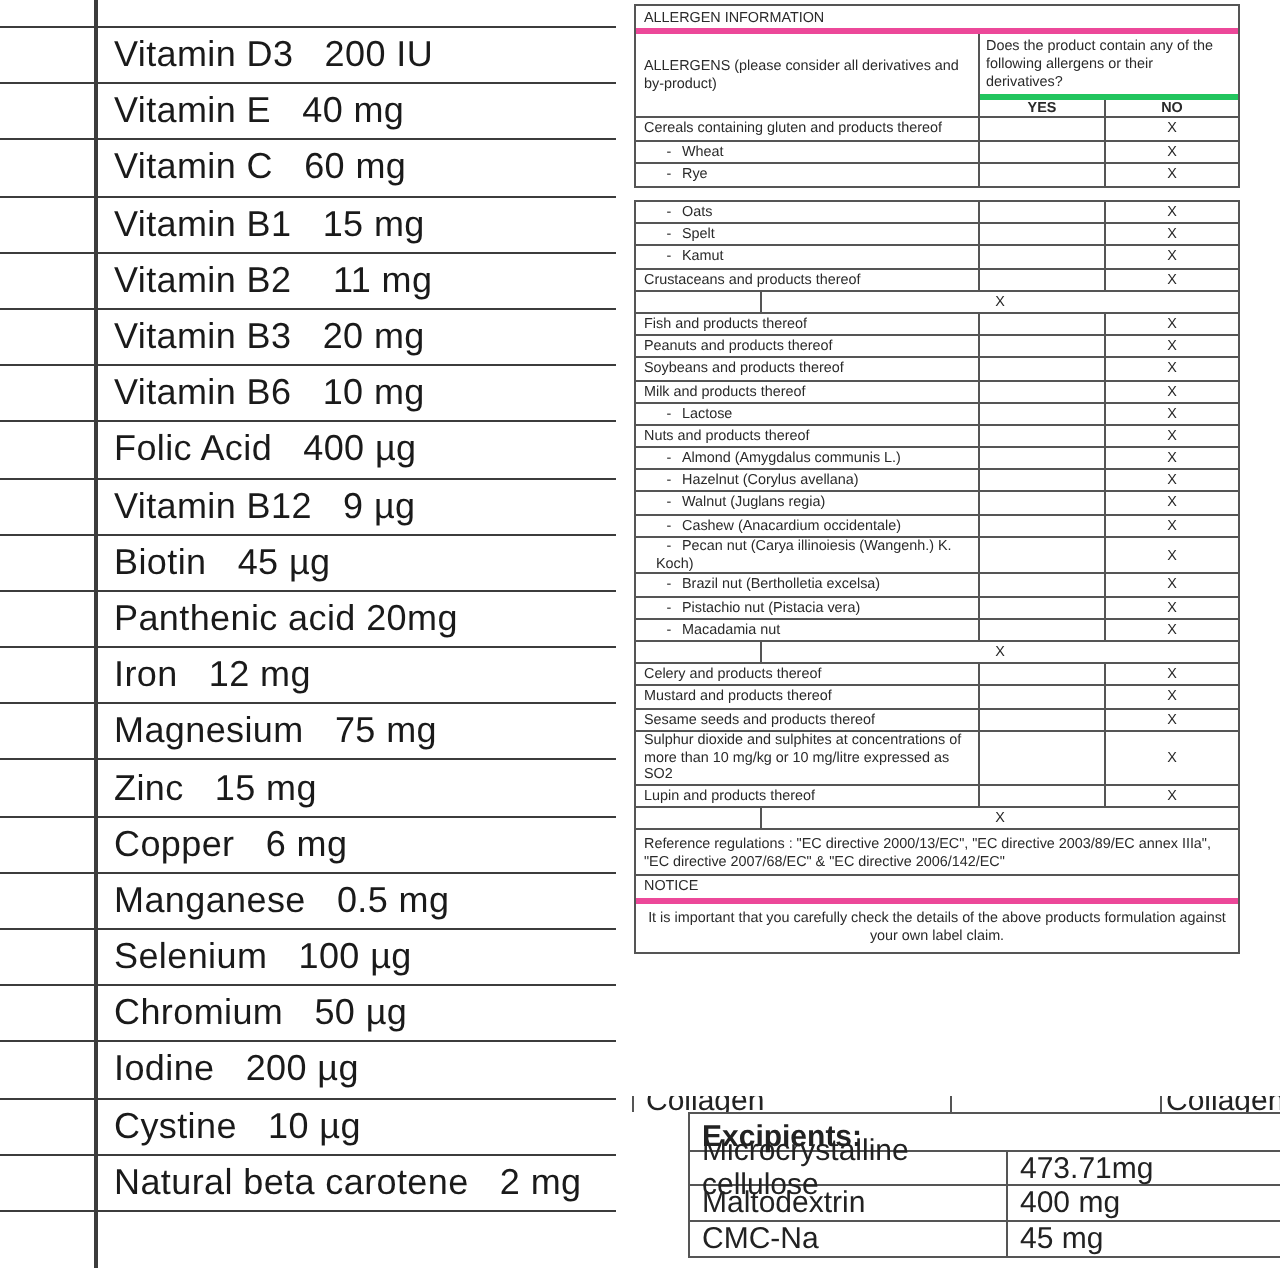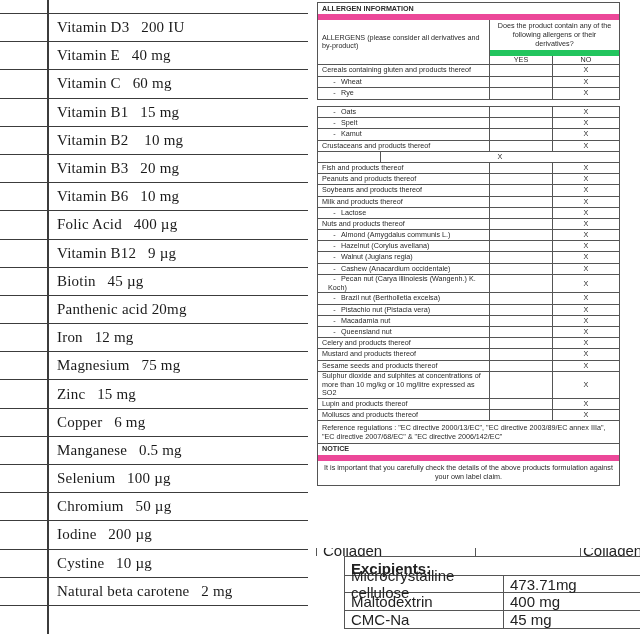--- a/index.html
+++ b/index.html
@@ -10,33 +10,33 @@
   }
 
   
   .left-table { position:absolute; left:0; top:0; width:308px; height:636px; }
   .v-divider { position:absolute; left:47px; top:0; width:1.5px; height:634px; background:#3c3c3c; }
   .left-rows { position:absolute; left:0; top:13px; width:308px; border-bottom:1.5px solid #3c3c3c; }
   .lrow {
     box-sizing:border-box; height:28.2px; border-top:1.5px solid #3c3c3c;
     display:flex; align-items:center; padding-left:57px;
   }
-  .lrow-label { font-size:15px; white-space:pre; color:#1a1a1a; letter-spacing:0.2px;font-family:Liberation Serif, serif; }
+  .lrow-label { font-size:18px; white-space:pre; color:#1a1a1a; letter-spacing:0.2px; }
 
   
   .right-panel { position:absolute; left:317px; top:2px; width:303px; font-size:7.2px; color:#2a2a2a; }
   .atable { box-sizing:border-box; border:1px solid #555; background:#fff; }
   .t2 { margin-top:6px; }
-  .band { font-weight:bold; padding:1.5px 4px; border-bottom:6px solid #ec4899; line-height:1.15; }
+  .band { font-weight:normal; padding:1.5px 4px; border-bottom:3px solid #ec4899; line-height:1.15; }
   .hdr { display:flex; border-bottom:1px solid #555; }
   .hdr-name { box-sizing:border-box; width:172px; border-right:1px solid #555; padding:2px 4px; display:flex; align-items:center; line-height:1.2; }
   .hdr-right { flex:1; display:flex; flex-direction:column; }
-  .question { box-sizing:border-box; padding:2px 3px; border-bottom:6px solid #22c55e; min-height:18px; line-height:1.2;text-align:center; }
+  .question { box-sizing:border-box; padding:2px 3px; border-bottom:3px solid #22c55e; min-height:18px; line-height:1.2; }
   .yn { display:flex; }
-  .yn .acell { font-weight:normal; }
+  .yn .acell { font-weight:bold; }
   .arow { display:flex; border-bottom:1px solid #555; min-height:11.2px; box-sizing:border-box; }
   .t1 .arows .arow:last-child { border-bottom:none; }
   .acell { box-sizing:border-box; display:flex; align-items:center; line-height:1.15; }
   .acell.name { width:172px; border-right:1px solid #555; padding:0.5px 2px 0.5px 4px; }
   .acell.name .txtwrap { display:block; }
   .acell.yes { width:63px; border-right:1px solid #555; justify-content:center; }
   .acell.no { flex:1; justify-content:center; }
   .bullet { display:inline-block; width:13px; text-align:center; }
   .bullet:empty { display:none; }
   .arow.indent .acell.name { padding-left:10px; }
@@ -74,21 +74,21 @@
         <div class="lrow">
         <span class="lrow-label">Vitamin E   40 mg</span>
       </div>
         <div class="lrow">
         <span class="lrow-label">Vitamin C   60 mg</span>
       </div>
         <div class="lrow">
         <span class="lrow-label">Vitamin B1   15 mg</span>
       </div>
         <div class="lrow">
-        <span class="lrow-label">Vitamin B2    10 mg</span>
+        <span class="lrow-label">Vitamin B2    11 mg</span>
       </div>
         <div class="lrow">
         <span class="lrow-label">Vitamin B3   20 mg</span>
       </div>
         <div class="lrow">
         <span class="lrow-label">Vitamin B6   10 mg</span>
       </div>
         <div class="lrow">
         <span class="lrow-label">Folic Acid   400 µg</span>
       </div>
@@ -301,23 +301,20 @@
           <div class="acell no">X</div>
         </div>
           <div class="arow indent">
           <div class="acell name">
               <span class="txtwrap"><span class="bullet">-</span><span class="albl">Macadamia nut</span></span>
             </div>
           <div class="acell yes"></div>
           <div class="acell no">X</div>
         </div>
           <div class="arow indent">
-          <div class="acell name">
-              <span class="txtwrap"><span class="bullet">-</span><span class="albl">Queensland nut</span></span>
-            </div>
           <div class="acell yes"></div>
           <div class="acell no">X</div>
         </div>
           <div class="arow">
           <div class="acell name">
               <span class="txtwrap"><span class="albl">Celery and products thereof</span></span>
             </div>
           <div class="acell yes"></div>
           <div class="acell no">X</div>
         </div>
@@ -343,23 +340,20 @@
           <div class="acell no">X</div>
         </div>
           <div class="arow">
           <div class="acell name">
               <span class="txtwrap"><span class="albl">Lupin and products thereof</span></span>
             </div>
           <div class="acell yes"></div>
           <div class="acell no">X</div>
         </div>
           <div class="arow">
-          <div class="acell name">
-              <span class="txtwrap"><span class="albl">Molluscs and products thereof</span></span>
-            </div>
           <div class="acell yes"></div>
           <div class="acell no">X</div>
         </div>
         </div>
       <div class="refs">Reference regulations : "EC directive 2000/13/EC", "EC directive 2003/89/EC annex IIIa", "EC directive 2007/68/EC" &amp; "EC directive 2006/142/EC"</div>
       <div class="band">NOTICE</div>
       <div class="notice-text">It is important that you carefully check the details of the above products formulation against your own label claim.</div>
     </div>
 
   </div>

